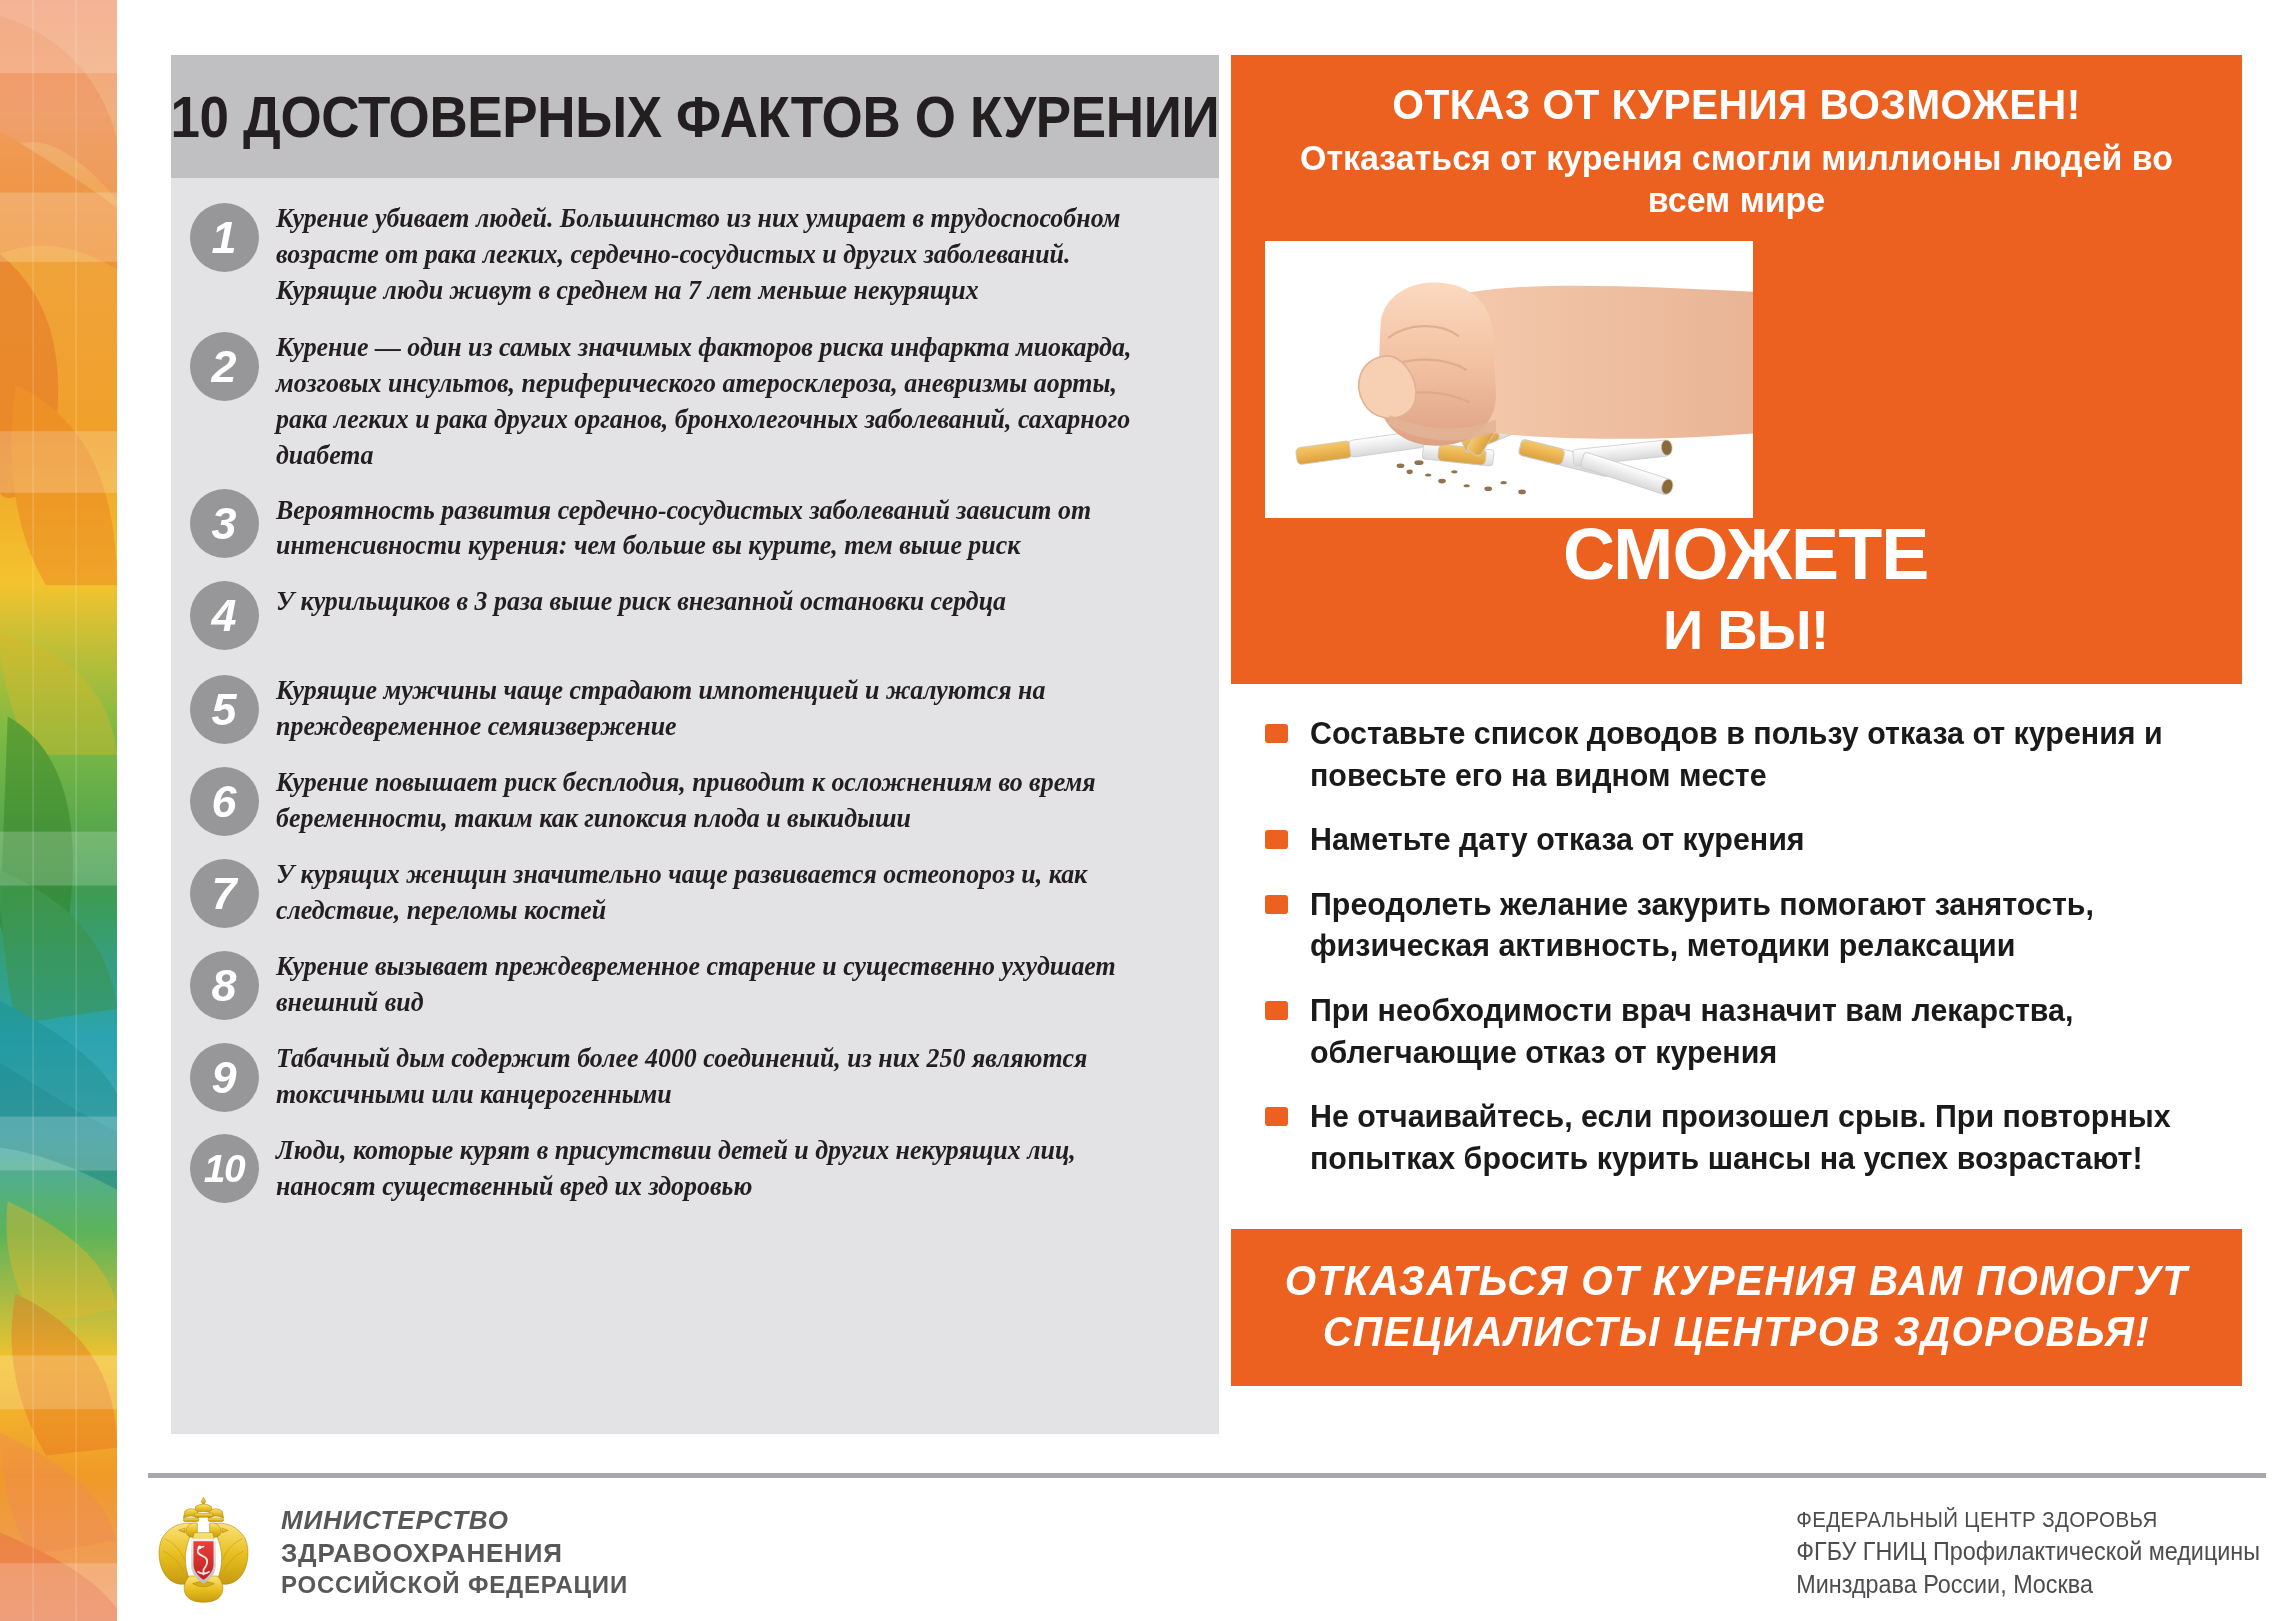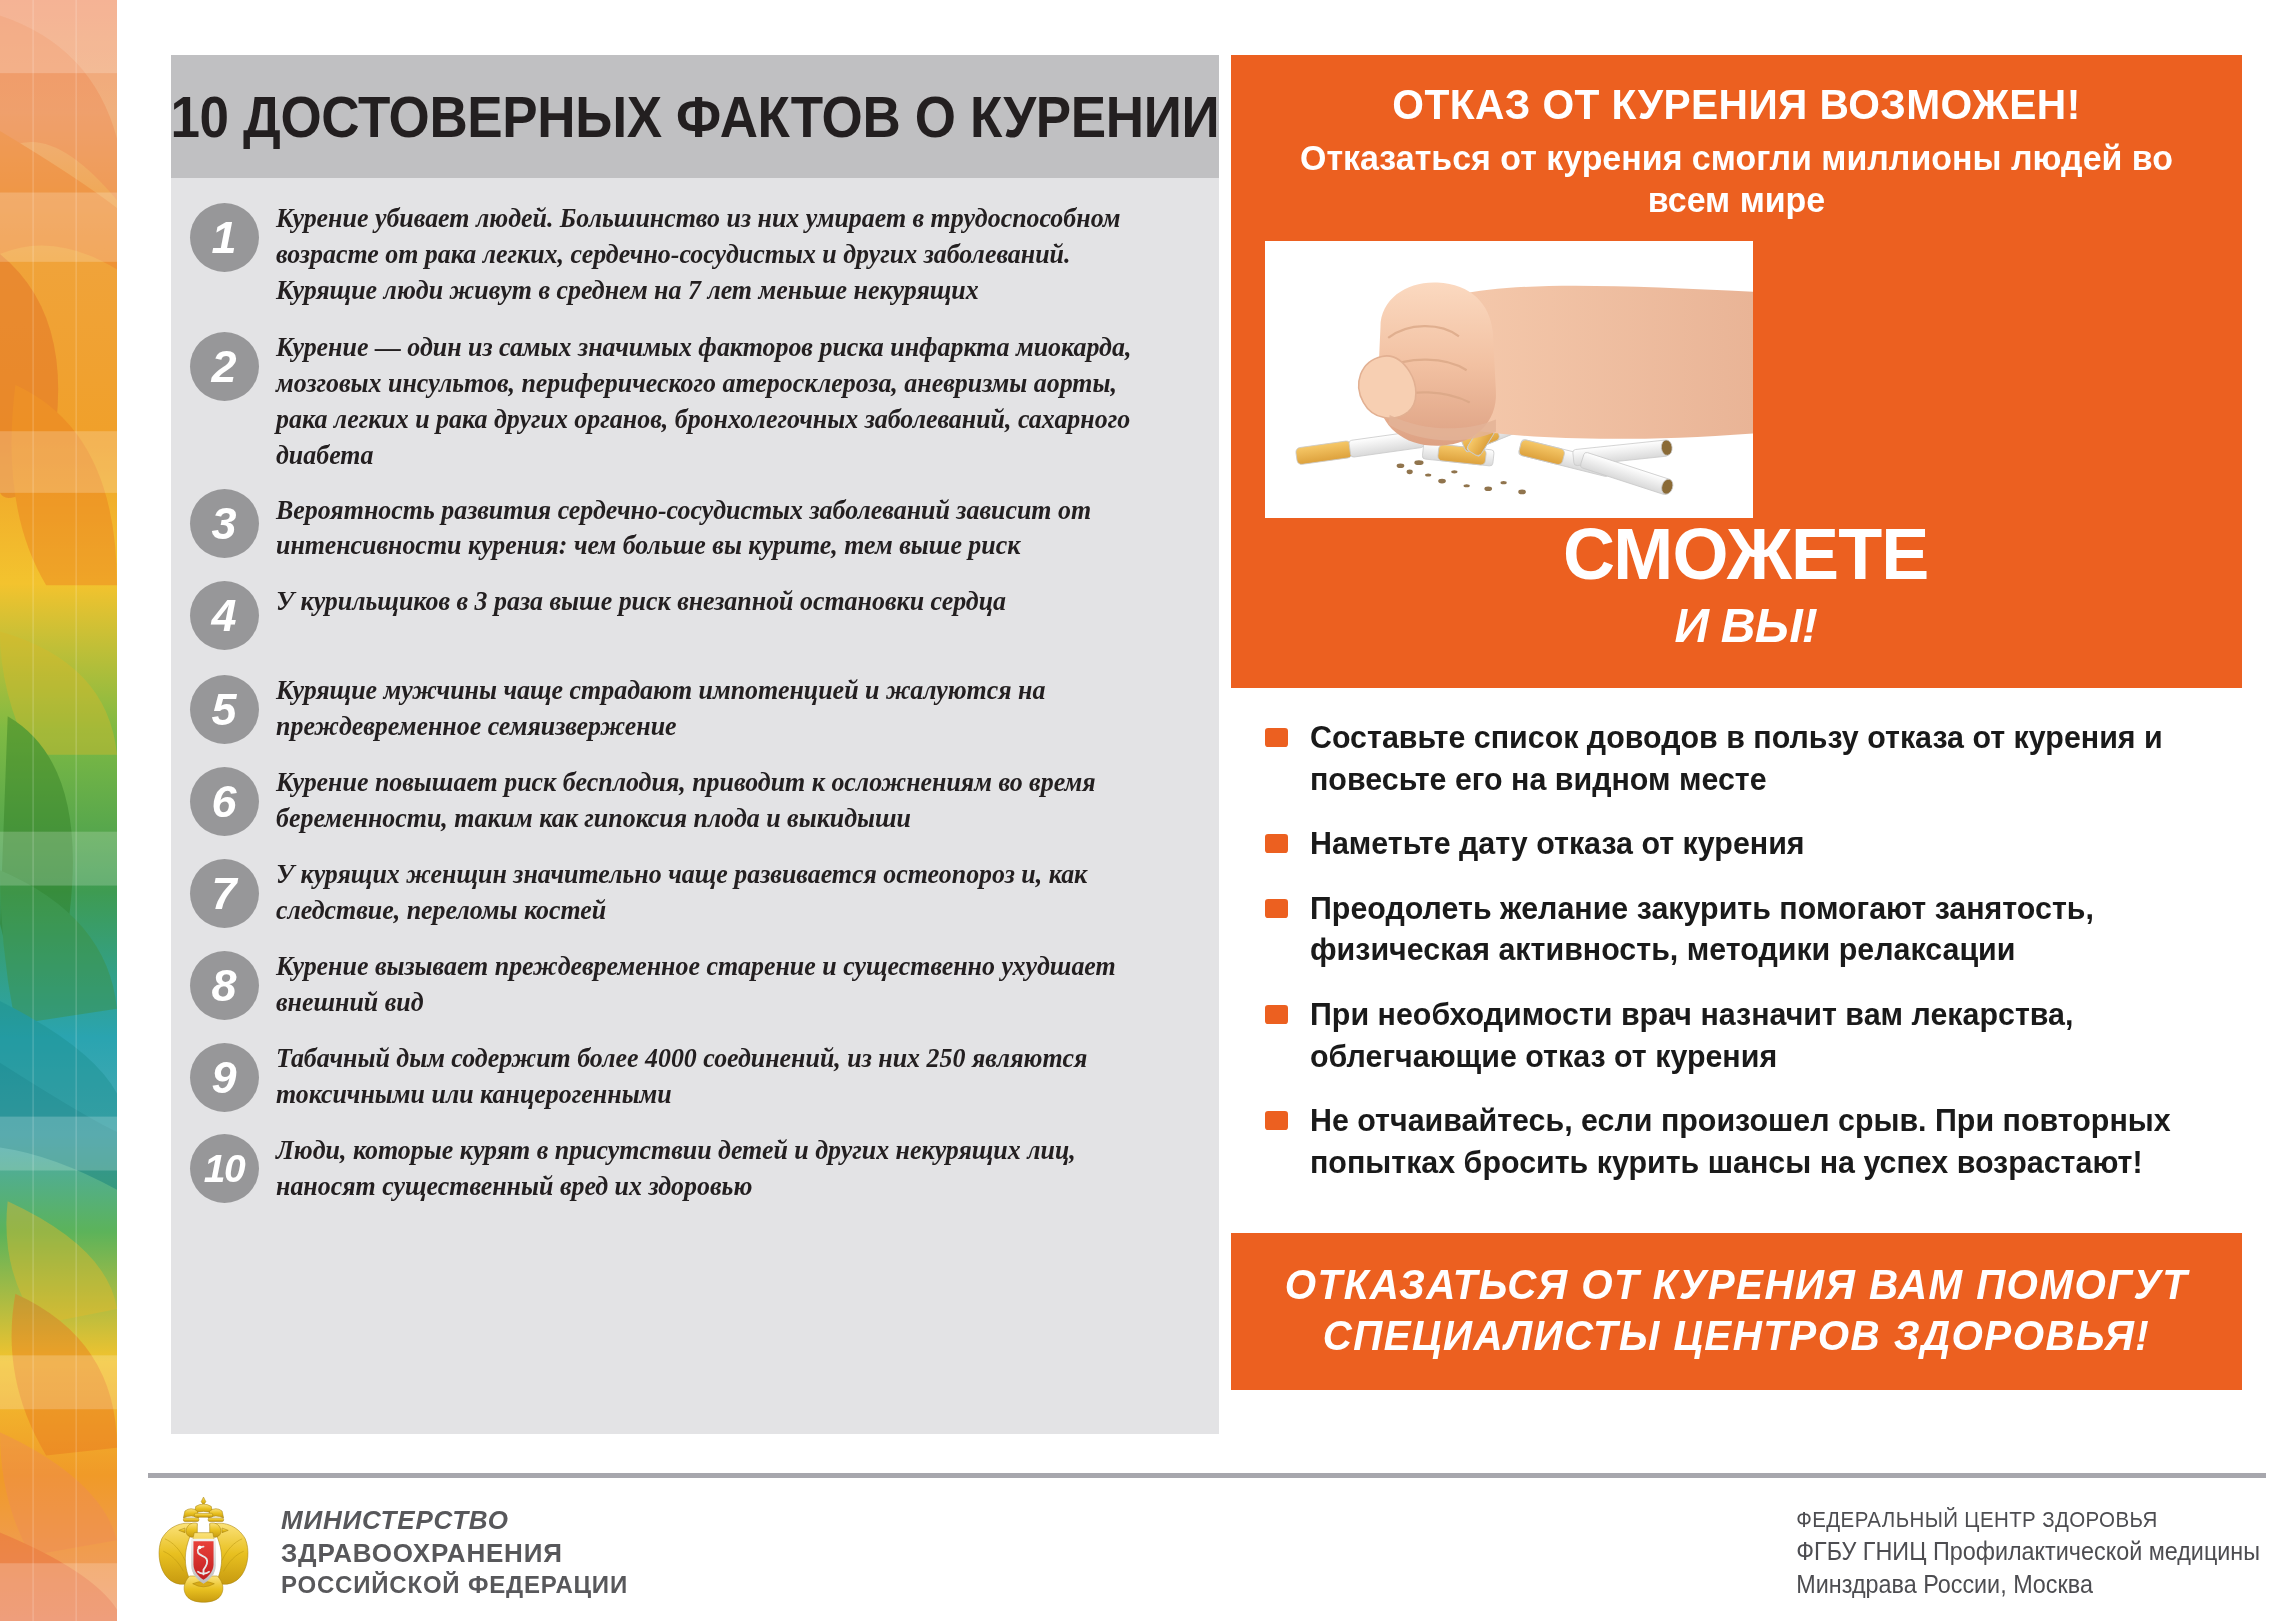--- a/index.html
+++ b/index.html
@@ -64,21 +64,21 @@
   .fact-row.r6 { margin-bottom: 17px; }
   .fact-row.r7 { margin-bottom: 17px; }
   .fact-row.r8 { margin-bottom: 17px; }
   .fact-row.r9 { margin-bottom: 17px; }
   .fact-row.r10 { margin-bottom: 2px; }
   .fact-row.r4 .fact-badge, .fact-row.r3 .fact-badge { margin-top: 0; }
 
   
   .right-col { position: absolute; left: 1114px; top: 55px; width: 1011px; }
 
-  .quit-hero { background: #ec6020; padding: 26px 0 38px; }
+  .quit-hero { background: #ec6020; padding: 26px 0 26px; }
   .quit-h1 {
     color: #ffffff; font-size: 42px; font-weight: bold;
     text-align: center; letter-spacing: 0.4px; margin-bottom: 7.7px;
     transform: scaleX(0.97);
   }
   .quit-h2 {
     color: #ffffff; font-size: 35px; font-weight: bold;
     text-align: center; line-height: 1.2; padding: 0 31px;
     transform: scaleX(0.97);
   }
@@ -88,21 +88,21 @@
     background: #ffffff; overflow: hidden; flex: 0 0 auto;
   }
   .photo svg { display: block; width: 100%; height: 100%; }
   .hero-slogan {
     flex: 1 1 auto; display: flex; flex-direction: column;
     align-items: center; justify-content: center;
     color: #ffffff; font-weight: bold; line-height: 1.0;
     padding-right: 15.4px;
   }
   .hero-slogan .l1 { font-size: 72px; letter-spacing: -0.8px; }
-  .hero-slogan .l2 { font-size: 48px; letter-spacing: -0.8px; margin-top: 12.3px; font-style: italic; }
+  .hero-slogan .l2 { font-size: 56px; letter-spacing: -0.8px; margin-top: 12.3px; }
 
   
   .tips { padding: 29px 23px 18.5px 34px; background: #ffffff; }
   .tip { display: flex; align-items: flex-start; margin-bottom: 23px; }
   .tip-marker {
     flex: 0 0 auto; width: 23px; height: 19px; border-radius: 3.1px;
     background: #ec6020; margin-right: 21.6px; margin-top: 10.8px;
   }
   .tip-text {
     flex: 1 1 auto; font-size: 32px; line-height: 1.30;

